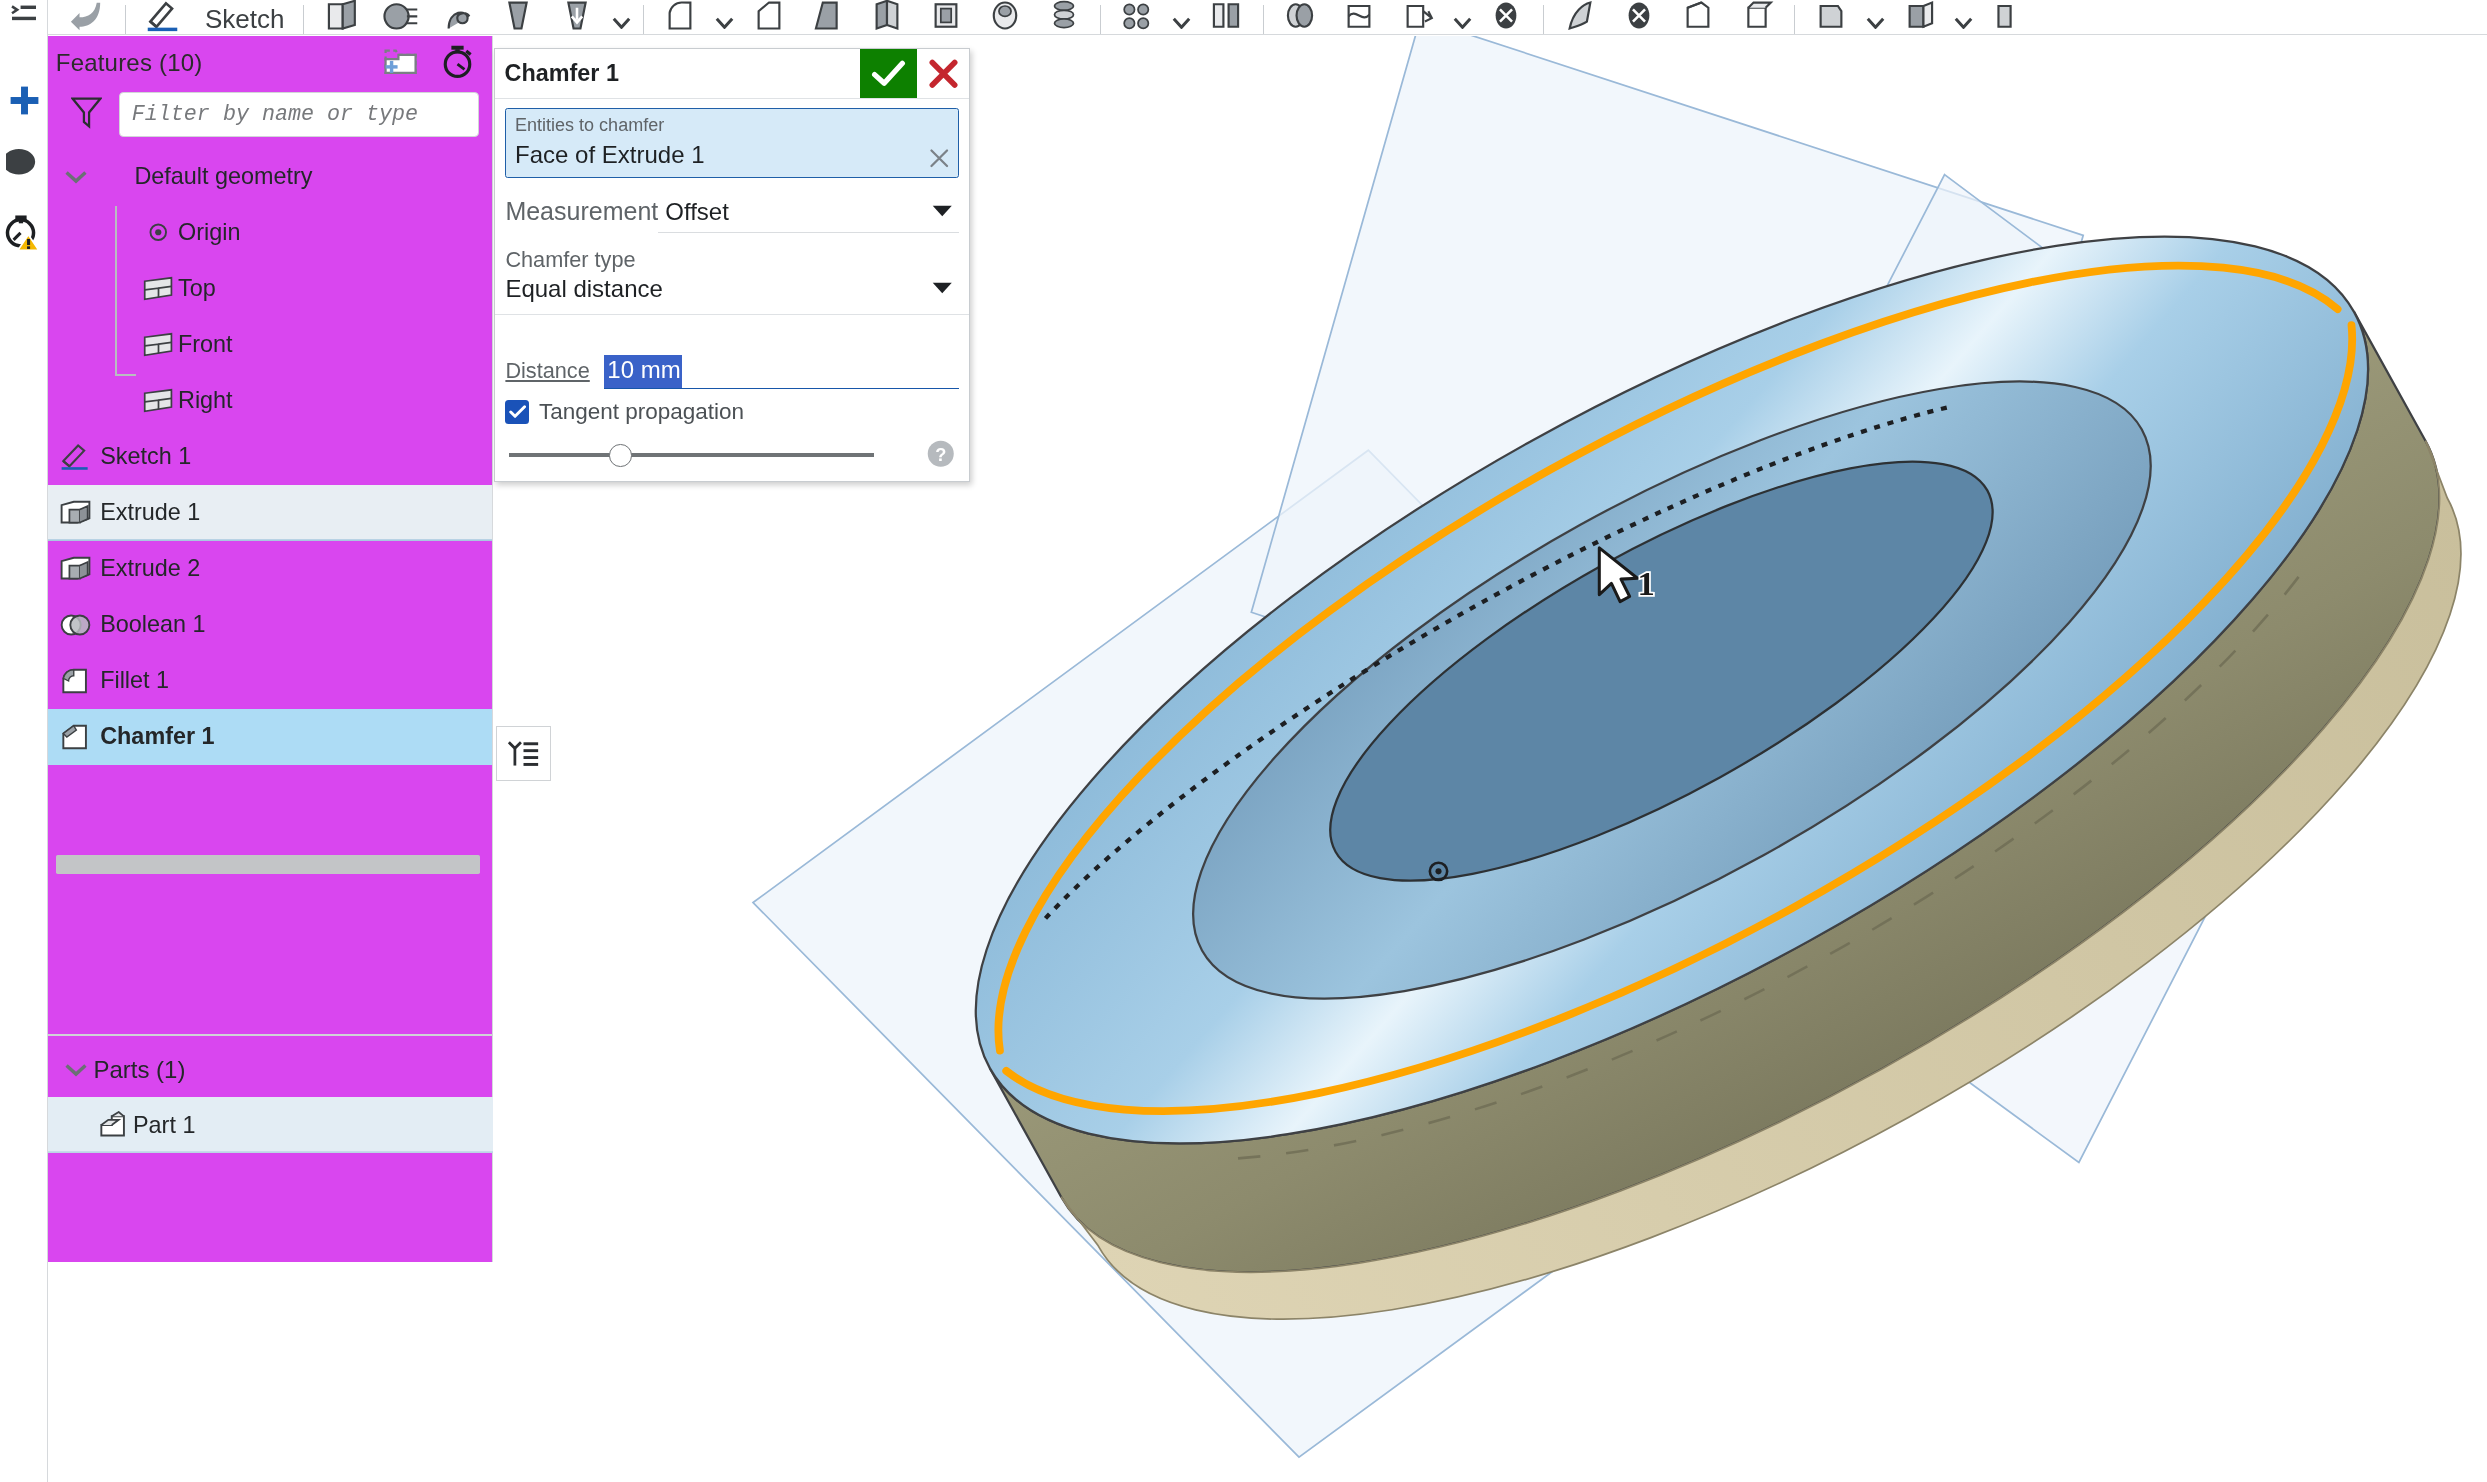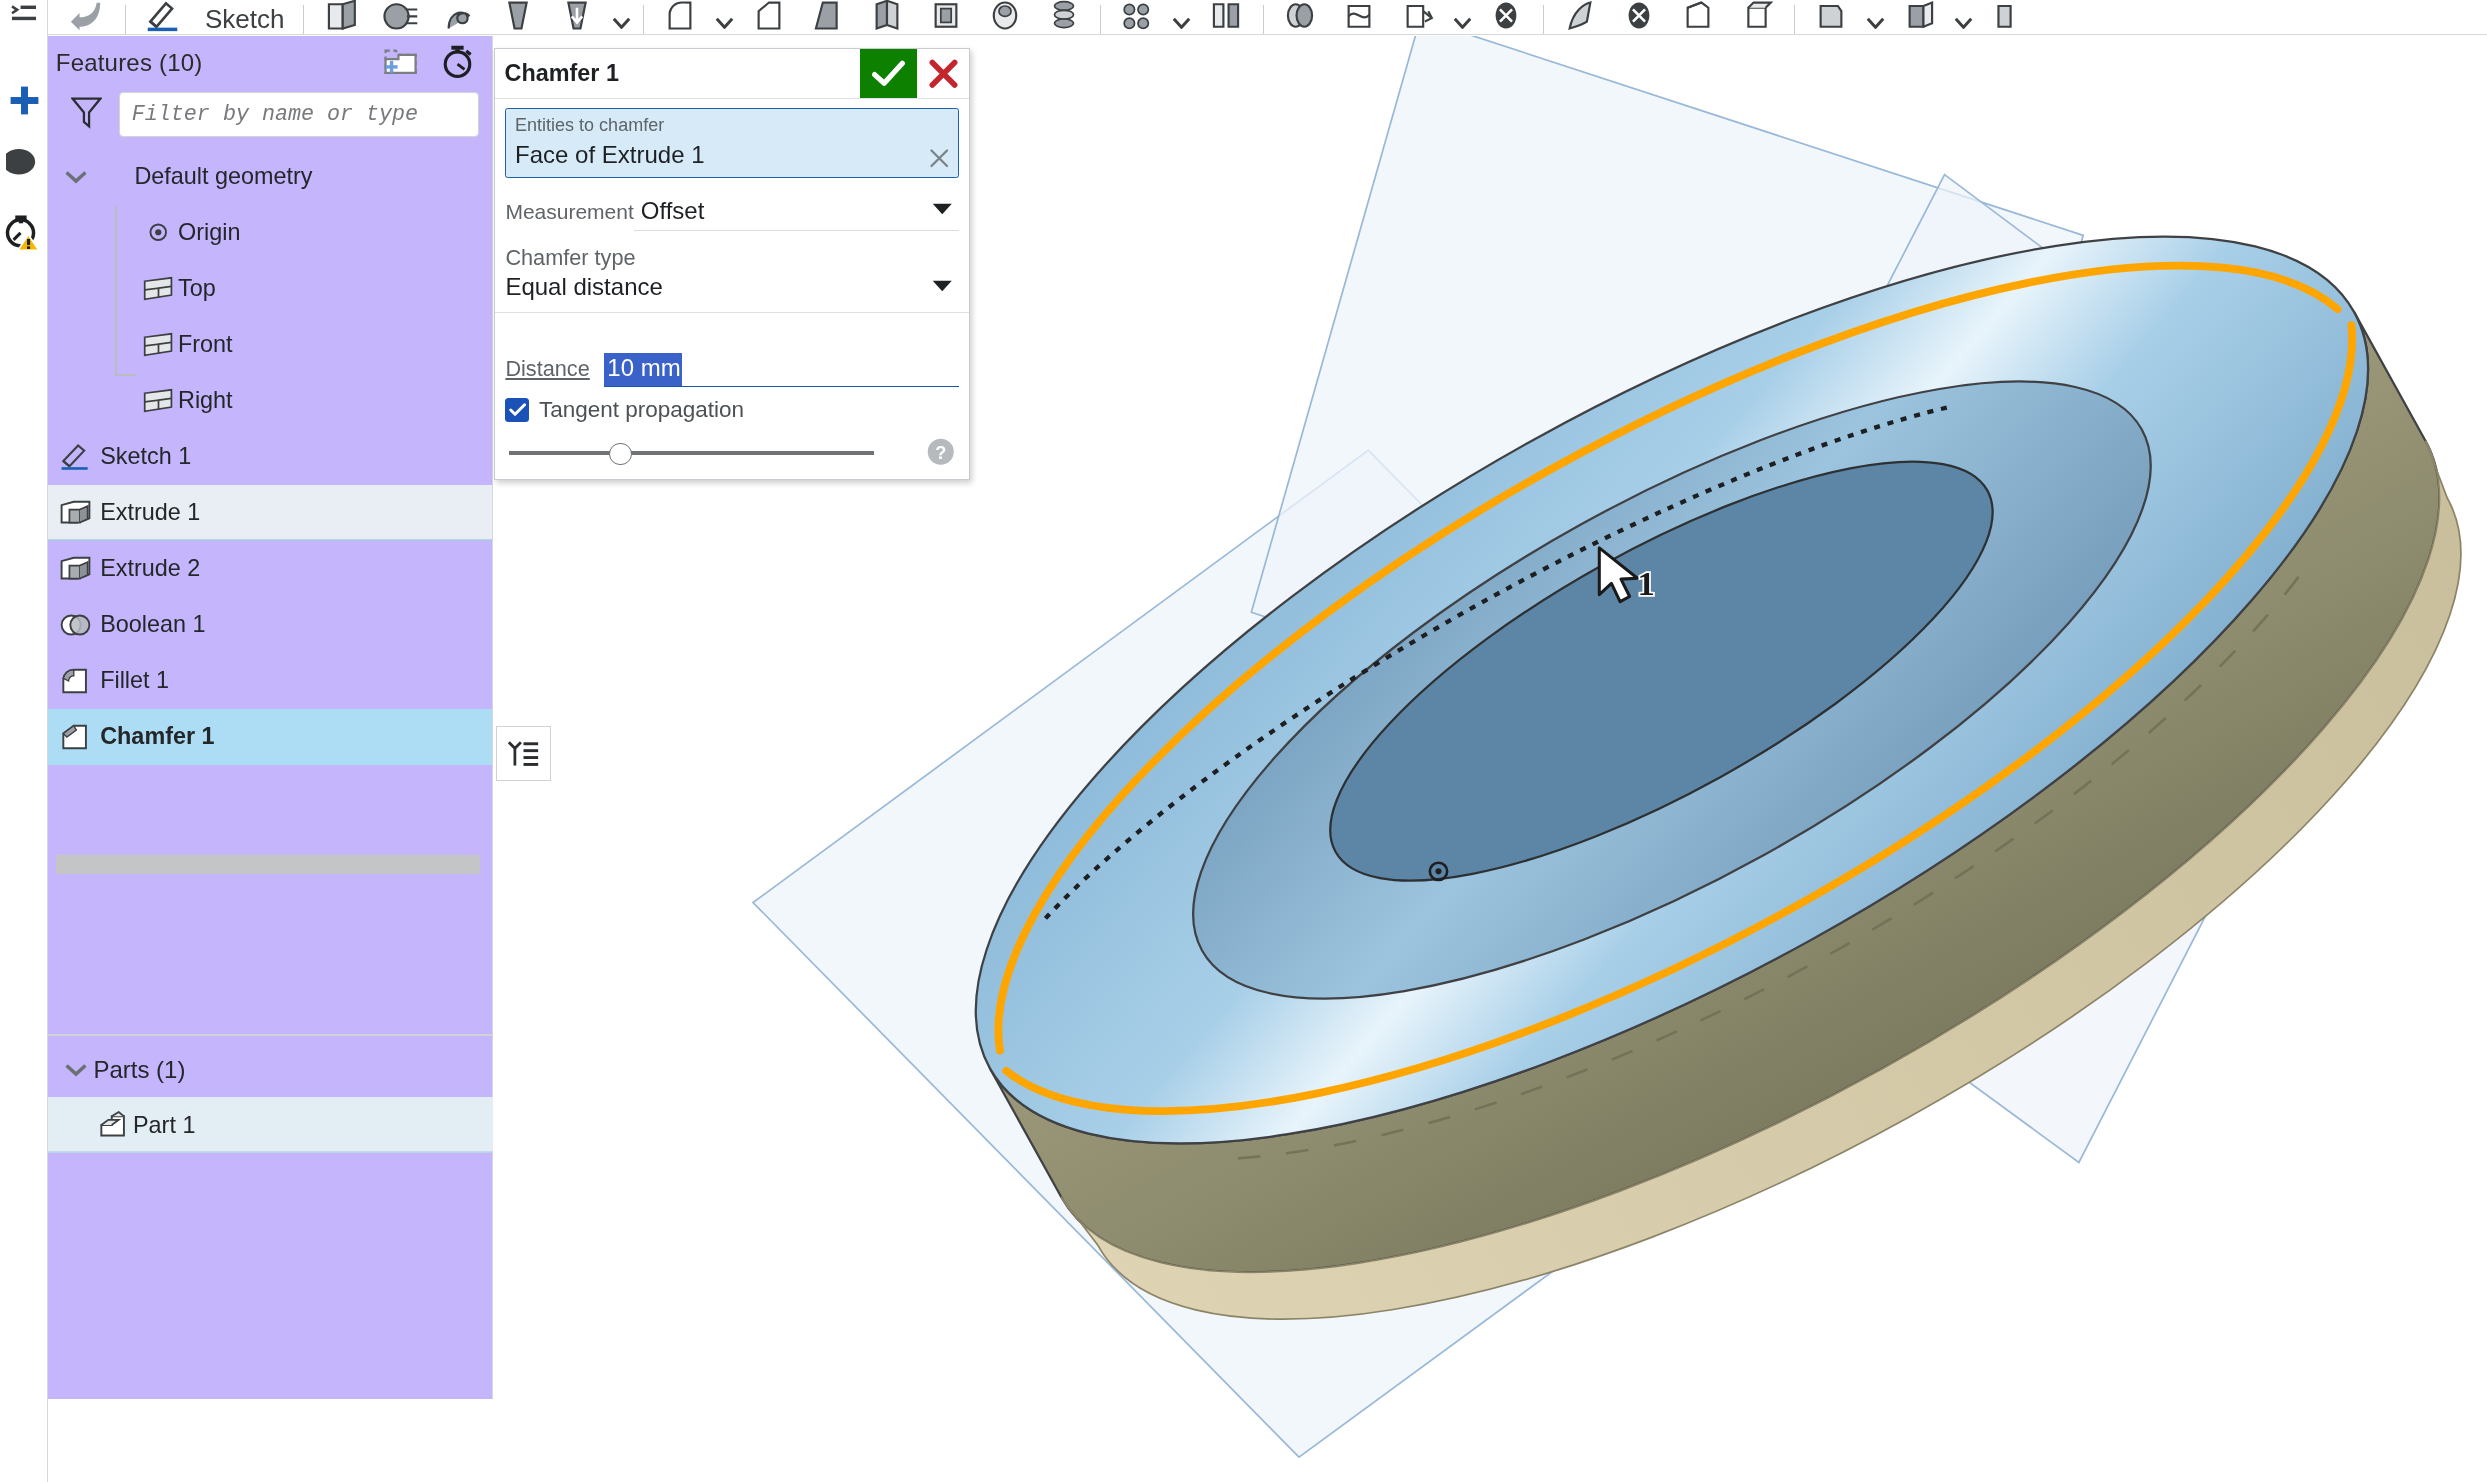--- a/index.html
+++ b/index.html
@@ -35,22 +35,22 @@
   
   .rail {
     position: absolute; left: 0; top: 0; width: 48px; height: 1483px;
     background: #fff; border-right: 0.9px solid #d6d9dc; z-index: 4;
   }
   .rail-item { position:absolute; left:0; width:48px; display:flex;
                align-items:center; justify-content:center; cursor:pointer; }
 
   
   .features {
-    position: absolute; left: 48px; top: 36px; width: 445px; height: 1363px;
-    background: #c4b5fd; border-right: 0.9px solid #d6d9dc; z-index: 3;
+    position: absolute; left: 48px; top: 36px; width: 445px; height: 1226px;
+    background: #d946ef; border-right: 0.9px solid #d6d9dc; z-index: 3;
   }
   .feat-head {
     height: 54px; display: flex; align-items: center; padding: 0 17.3px 0 7.8px;
   }
   .feat-title { font-size: 24px; color: #2b2b2b; flex: 1; letter-spacing: 0.2px; }
   .feat-head-icons { display: flex; align-items: center; gap: 21px; }
   .head-ic { cursor: pointer; display:block; }
 
   .filter-row { display:flex; align-items:center; padding: 1.7px 13px 0 22.5px; gap: 17.3px; }
   .filter-icon { flex: none; cursor: pointer; }
@@ -119,21 +119,21 @@
     padding: 6px 8.7px 7.8px 8.7px; position: relative; cursor: pointer;
   }
   .entity-label { font-size: 18px; color: #5f6468; }
   .entity-value { font-size: 24px; color: #1e2124; margin-top: 5.2px; padding-right: 29.5px; }
   .entity-x {
     position: absolute; right: 7px; bottom: 7px; width: 22.5px; height: 22.5px;
     cursor: pointer;
   }
 
   .fld-row { display: flex; align-items: flex-end; margin-top: 19px; }
-  .fld-label { font-size: 21px; color: #5f6468; padding-bottom: 7px; }
+  .fld-label { font-size: 25px; color: #5f6468; padding-bottom: 7px; }
   .fld-select {
     flex: 1; border-bottom: 0.9px solid #dadde0;
     display: flex; align-items: center; justify-content: space-between;
     padding: 0 5.2px 5.2px 7px; cursor: pointer;
   }
   .fld-select .val { font-size: 24px; color: #1e2124; }
 
   .fld-block { margin-top: 14px; }
   .fld-block .lbl { font-size: 21.7px; color: #5f6468; }
   .fld-block .sel {

